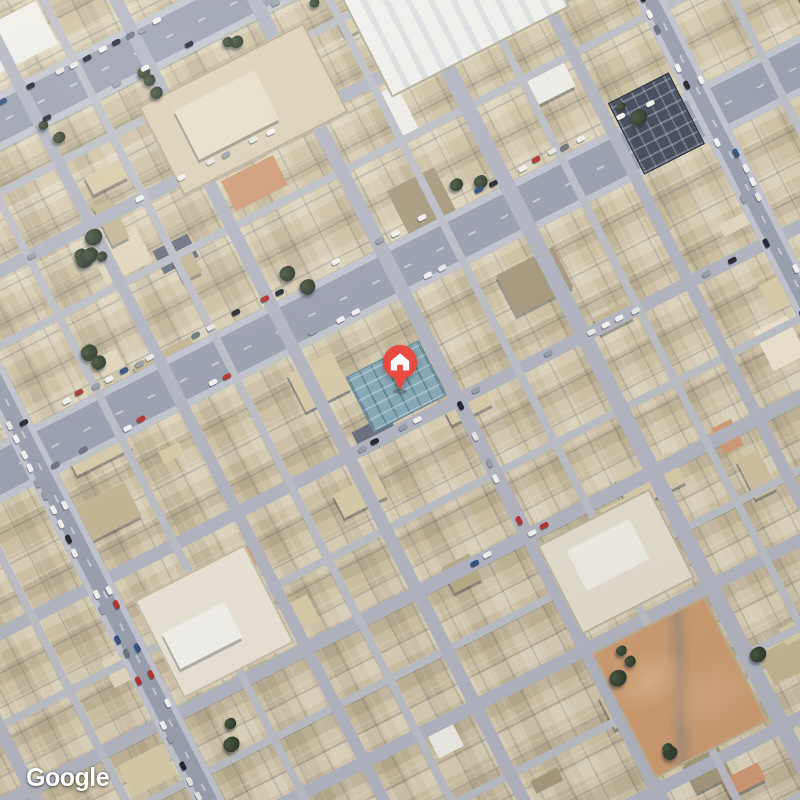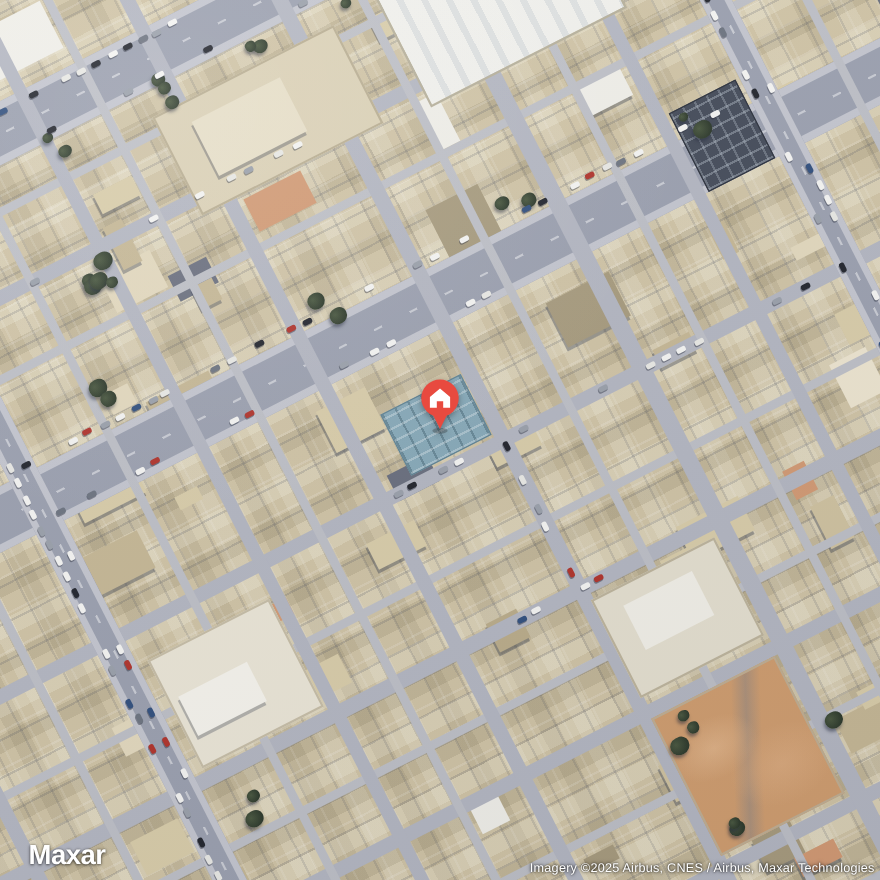--- a/index.html
+++ b/index.html
@@ -320,15 +320,14 @@
 
   <div id="marker">
     <svg width="40" height="54" viewBox="0 0 40 54">
       <ellipse cx="20" cy="48.5" rx="7" ry="2.6" fill="rgba(40,40,40,0.30)"></ellipse>
       <path d="M20 47 L12 31 H28 Z" fill="#E84A3F"></path>
       <circle cx="20" cy="19" r="17" fill="#E84A3F"></circle>
       <path d="M20 10.2 L29.2 18 V27.6 H22.9 V21.7 H17.1 V27.6 H10.8 V18 Z" fill="#FFFFFF"></path>
     </svg>
   </div>
 
-  <div id="logo">Maxar</div>
-  <div id="attr">Imagery ©2025 Airbus, CNES / Airbus, Maxar Technologies</div>
+  <div id="logo">Google</div>
 </div>
 
 </body></html>

